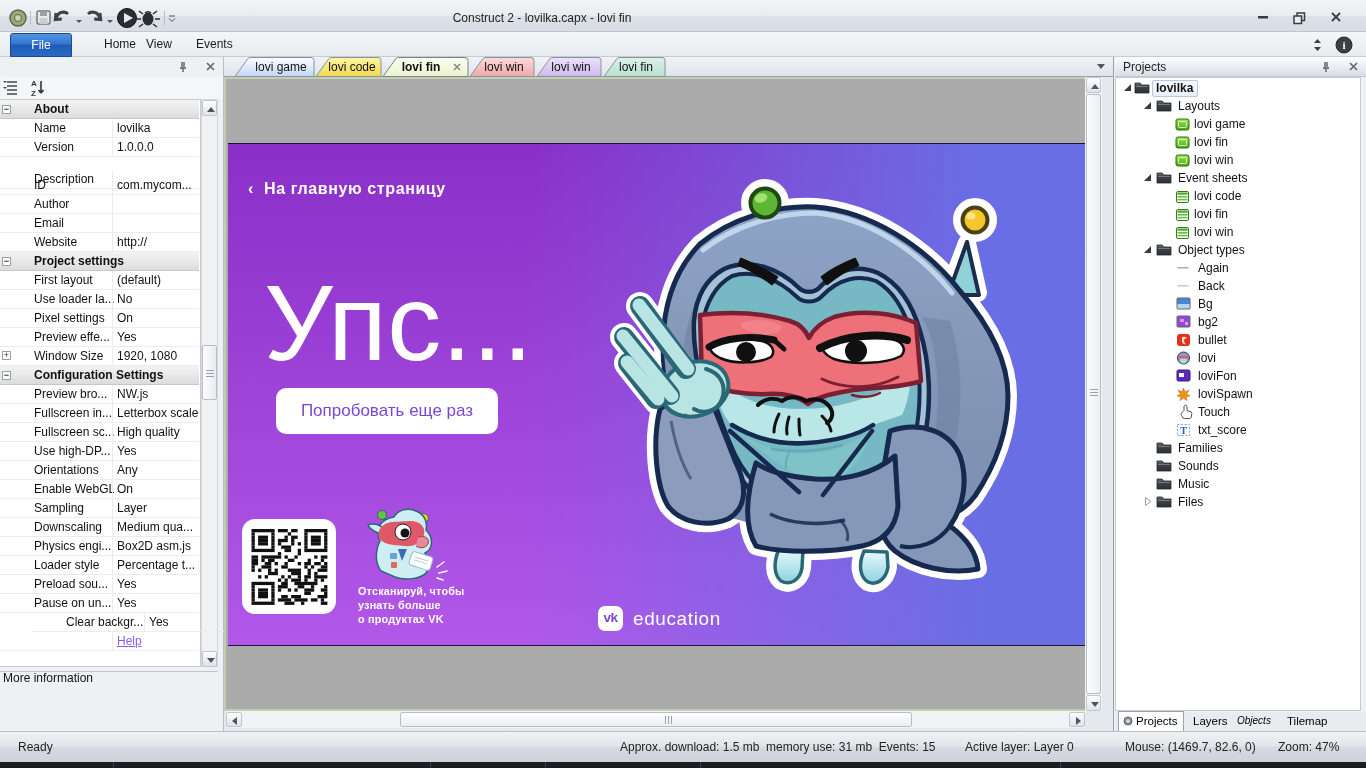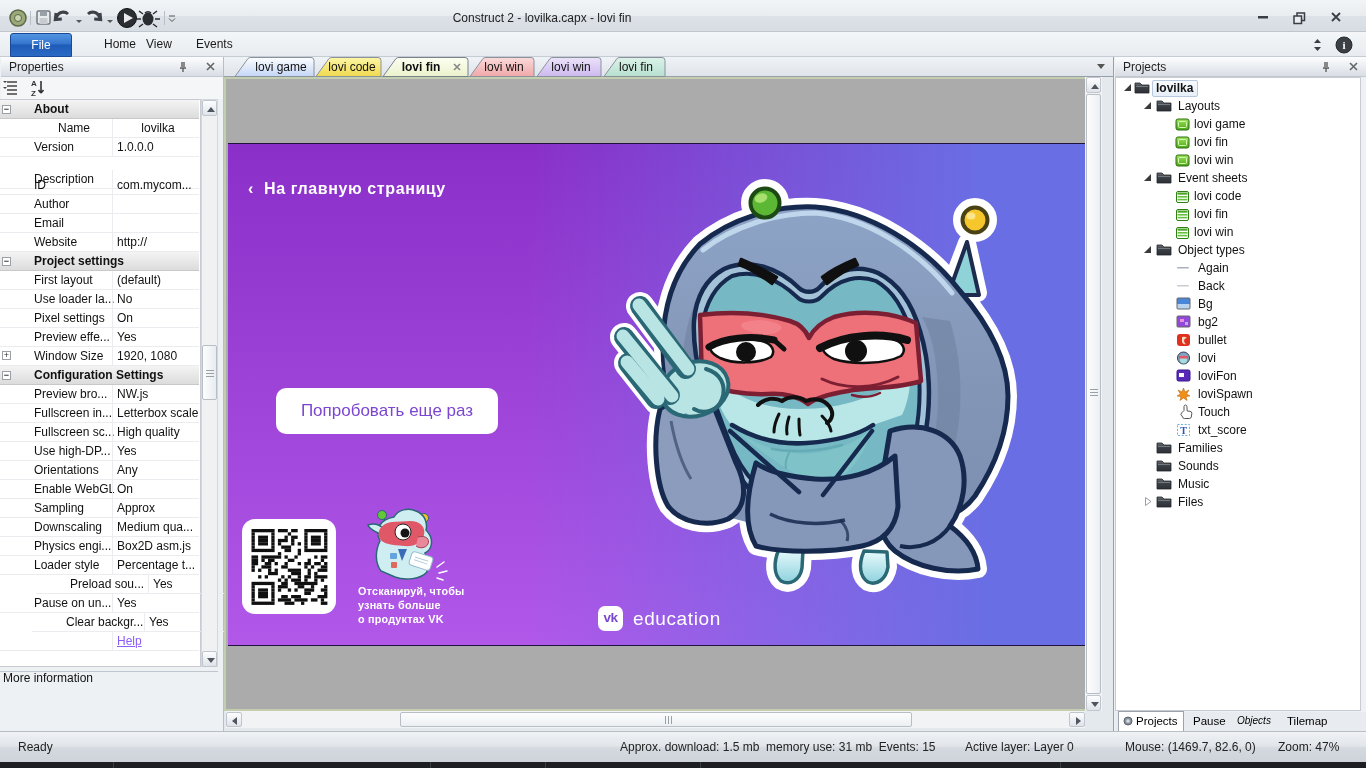--- a/index.html
+++ b/index.html
@@ -104,41 +104,40 @@
 <div class="abs menuitem" style="left:104px;top:32px;">Home</div>
 <div class="abs menuitem" style="left:146px;top:32px;">View</div>
 <div class="abs menuitem" style="left:196px;top:32px;">Events</div>
 <svg class="abs" style="left:1306px;top:36px;" width="56" height="18">
  <path d="M8,7 l3.5,-4 3.5,4 z M8,11 l3.5,4 3.5,-4 z" fill="#3a3e44"></path>
  <circle cx="38" cy="9" r="8" fill="#3a4046" stroke="#23282c" stroke-width="1"></circle>
  <text x="38" y="13" font-size="11" font-weight="bold" font-family="Liberation Serif" text-anchor="middle" fill="#fff">i</text>
 </svg>
 
 <div class="abs" id="props">
-  <div class="abs" id="prophead">Properties</div>
   <svg class="abs" style="left:178px;top:4px;" width="42" height="13">
    <path d="M5,2 v5 M2,7 h6 M5,7 v4" stroke="#555" stroke-width="1.3" fill="none"></path>
       <rect x="3" y="1" width="4" height="6" fill="#888"></rect>
    <path d="M29,2 l7,7 M36,2 l-7,7" stroke="#666" stroke-width="1.6"></path>
   </svg>
   <div class="abs" id="proptools">
    <svg width="60" height="22">
         <path d="M6,5 h10 M6,9 h10 M6,13 h10 M6,17 h10" stroke="#444" stroke-width="1.4"></path>
         <path d="M2,4 l2,2 2,-2 z M2,10 l2,2 2,-2 z" fill="#444"></path>
    <text x="30" y="9" font-size="8" fill="#333" font-weight="bold">A</text>
         <text x="30" y="19" font-size="8" fill="#333" font-weight="bold">Z</text>
         <path d="M40,4 v12 m0,0 l-2.5,-3 m2.5,3 l2.5,-3" stroke="#333" stroke-width="1.6" fill="none"></path>
       </svg>
   </div>
   <div class="abs" id="propgrid">
     <div class="prow phead" style="top:0;">
         <span class="pbox">−</span>
         <span class="pname">About</span>
       </div>
-    <div class="prow pgline" style="top:19px;text-align:center;">
+    <div class="prow pgline" style="top:19px;">
         <span class="pname">Name</span>
         <span class="pvline"></span>
         <span class="pval">lovilka</span>
       </div>
     <div class="prow pgline" style="top:38px;">
         <span class="pname">Version</span>
         <span class="pvline"></span>
         <span class="pval">1.0.0.0</span>
       </div>
     <div class="prow pgline" style="top:70px;">
@@ -226,38 +225,38 @@
         <span class="pval">Any</span>
       </div>
     <div class="prow pgline" style="top:380px;">
         <span class="pname">Enable WebGL</span>
         <span class="pvline"></span>
         <span class="pval">On</span>
       </div>
     <div class="prow pgline" style="top:399px;">
         <span class="pname">Sampling</span>
         <span class="pvline"></span>
-        <span class="pval">Approx</span>
+        <span class="pval">Layer</span>
       </div>
     <div class="prow pgline" style="top:418px;">
         <span class="pname">Downscaling</span>
         <span class="pvline"></span>
         <span class="pval">Medium qua...</span>
       </div>
     <div class="prow pgline" style="top:437px;">
         <span class="pname">Physics engi...</span>
         <span class="pvline"></span>
         <span class="pval">Box2D asm.js</span>
       </div>
     <div class="prow pgline" style="top:456px;">
         <span class="pname">Loader style</span>
         <span class="pvline"></span>
         <span class="pval">Percentage t...</span>
       </div>
-    <div class="prow pgline" style="top:475px;margin-left:36px;">
+    <div class="prow pgline" style="top:475px;">
         <span class="pname">Preload sou...</span>
         <span class="pvline"></span>
         <span class="pval">Yes</span>
       </div>
     <div class="prow pgline" style="top:494px;">
         <span class="pname">Pause on un...</span>
         <span class="pvline"></span>
         <span class="pval">Yes</span>
       </div>
     <div class="prow pgline" style="top:513px;margin-left:32px;">
@@ -592,20 +591,21 @@
  <g stroke="#b9e4e4" stroke-width="13" stroke-linecap="round">
           <path d="M 639,304 L 688,368 M 623,335 L 672,395 M 627,361 L 658,398"></path>
         </g>
  <path d="M 706,368 C 720,372 727,384 722,398 C 718,410 704,414 694,408" fill="none" stroke="#2a6875" stroke-width="4" stroke-linecap="round"></path>
  <path d="M 664,404 C 670,412 678,416 686,414" fill="none" stroke="#2a6875" stroke-width="3" stroke-linecap="round" opacity="0.7"></path>
  <circle cx="765" cy="202" r="14.5" fill="#5cb834" stroke="#1d4a14" stroke-width="4"></circle>
  <ellipse cx="761" cy="197" rx="6.5" ry="4.5" fill="#a8e070" transform="rotate(-20 761 197)"></ellipse>
 </g>
 </svg>
   <div class="abs" id="backlink">‹&nbsp; На главную страницу</div>
+  <div class="abs" id="oops">Упс...</div>
   <div class="abs" id="scantext">Отсканируй, чтобы<br>узнать больше<br>о продуктах VK</div>
   <div class="abs" id="retry">Попробовать еще раз</div>
   <div class="abs" id="vked">vk</div>
   <div class="abs" id="vkedtext">education</div>
 </div>
 
 <div class="abs" id="projects">
   <div class="abs" id="projhead">Projects</div>
   <svg class="abs" style="left:207px;top:4px;" width="42" height="13">
    <path d="M5,2 v5 M2,7 h6 M5,7 v4" stroke="#555" stroke-width="1.3" fill="none"></path>
@@ -725,21 +725,21 @@
     <div class="trow" style="left:62px;top:361px;">Families</div>
     <div class="trow" style="left:62px;top:379px;">Sounds</div>
     <div class="trow" style="left:62px;top:397px;">Music</div>
     <div class="trow" style="left:62px;top:415px;">Files</div>
   </div>
   <div class="abs" id="projtabs">
     <div style="position:absolute;left:3px;top:-1px;width:66px;height:20px;background:#fff;border:1px solid #9aa2ac;border-bottom:none;font-size:11.5px;line-height:19px;"><svg width="11" height="11" style="position:absolute;left:4px;top:4px;">
           <circle cx="5" cy="5" r="4" fill="#8a94a0" stroke="#5a626c"></circle>
           <circle cx="5" cy="5" r="1.8" fill="#d8dce0"></circle>
         </svg><span style="margin-left:17px;">Projects</span></div>
-    <span style="position:absolute;left:78px;top:3px;font-size:11.5px;">Pause</span>
+    <span style="position:absolute;left:78px;top:3px;font-size:11.5px;">Layers</span>
     <span style="position:absolute;left:122px;top:3px;font-size:10px;font-style:italic;">Objects</span>
     <span style="position:absolute;left:172px;top:3px;font-size:11.5px;">Tilemap</span>
   </div>
 </div>
 
 <div class="abs" id="statusbar">
   <span class="abs" style="left:18px;top:8px;">Ready</span>
   <span class="abs" style="left:620px;top:8px;">Approx. download: 1.5 mb&nbsp; memory use: 31 mb&nbsp; Events: 15</span>
   <span class="abs" style="left:965px;top:8px;">Active layer: Layer 0</span>
   <span class="abs" style="left:1125px;top:8px;">Mouse: (1469.7, 82.6, 0)</span>

